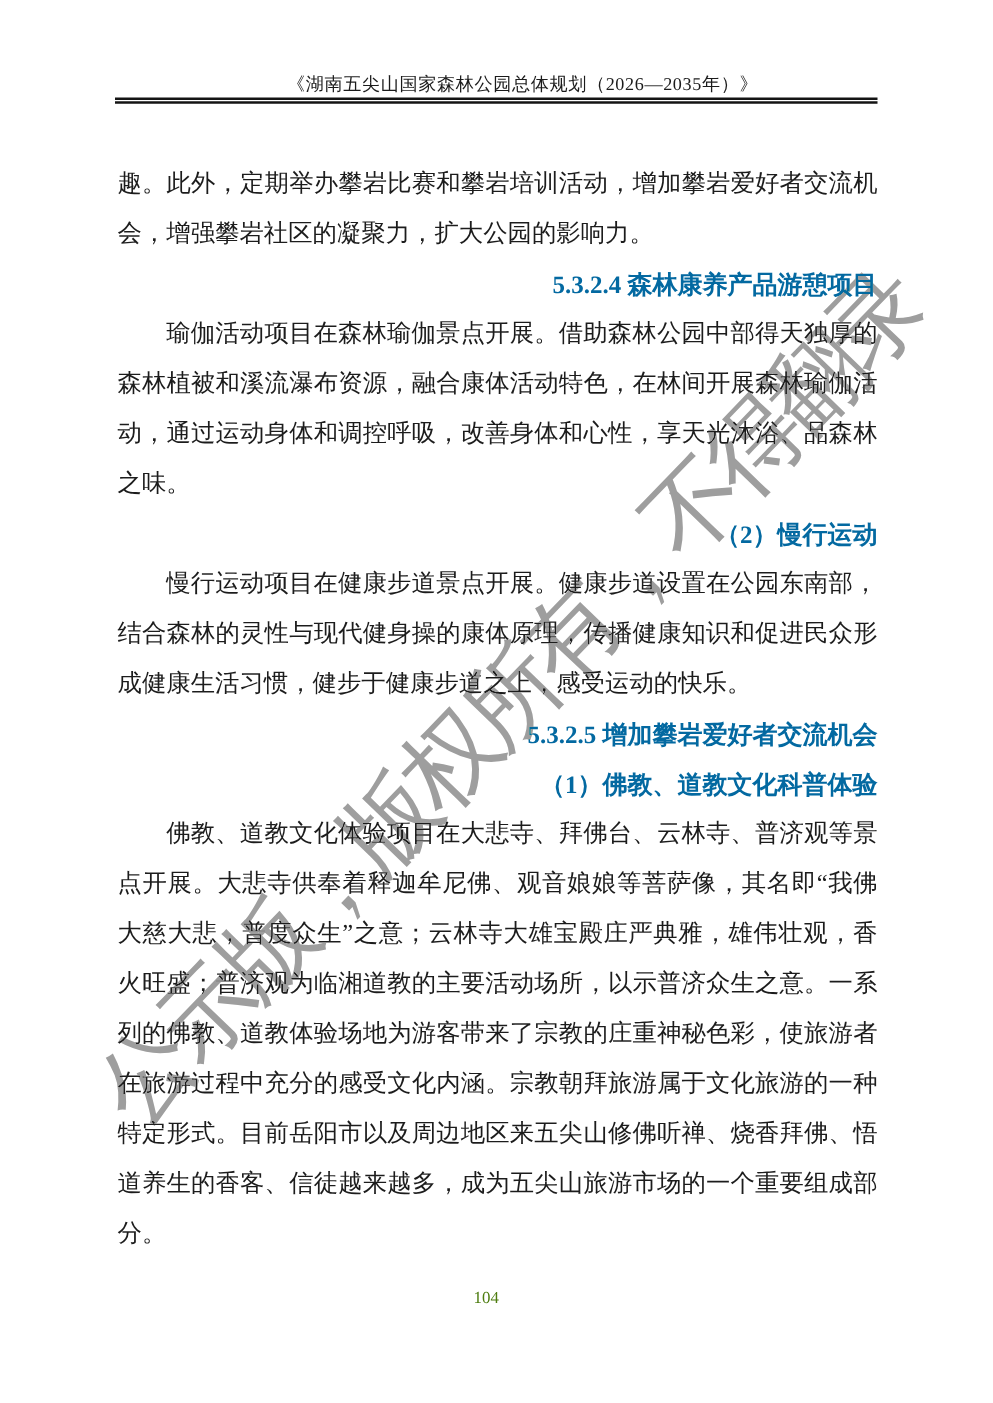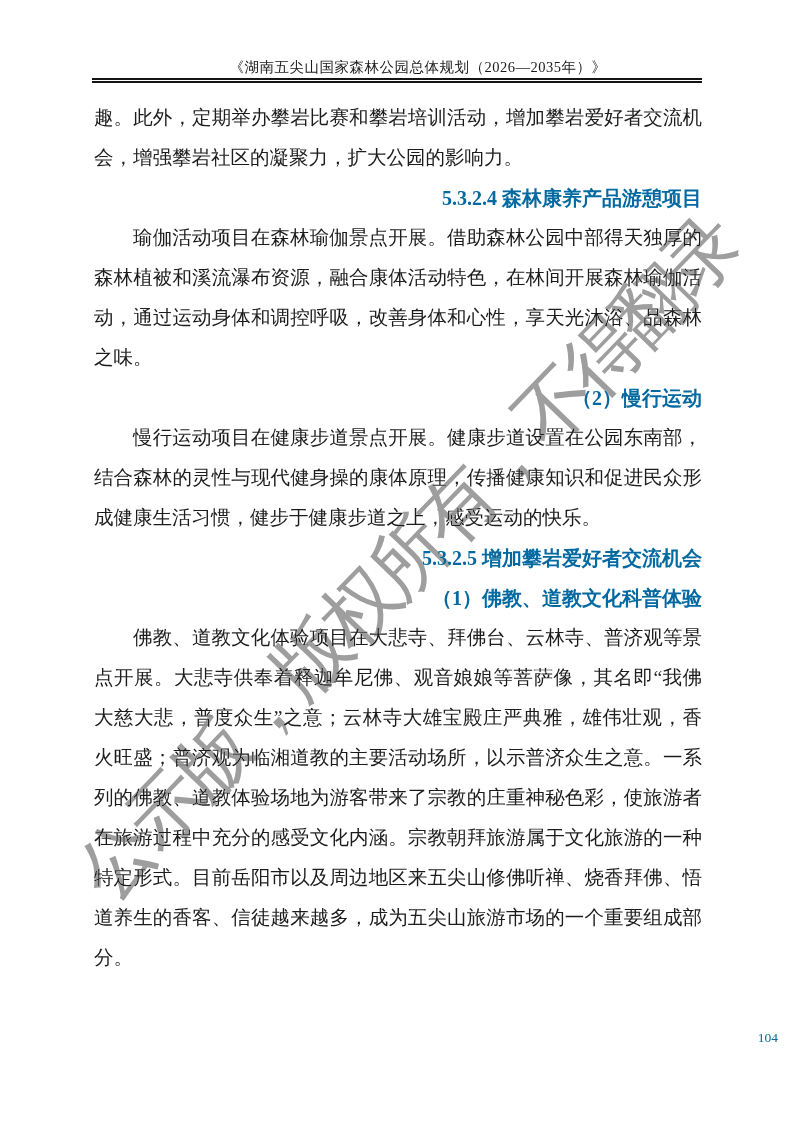--- a/index.html
+++ b/index.html
@@ -32,21 +32,21 @@
     height: 5px;
     border-top: 2px solid #141414;
     border-bottom: 2px solid #141414;
     box-sizing: border-box;
     z-index: 1;
   }
   
   .content {
     position: absolute;
     left: 94px;
-    top: 98px;
+    top: 128px;
     width: 608px;
     font-size: 19.5px;
     line-height: 40px;
     text-align: justify;
     color: #1c1c1c;
     z-index: 1;
   }
   .content p { margin: 0; }
   .para { text-indent: 2em; }
   .para-continuation { text-indent: 0; }
@@ -69,23 +69,23 @@
     color: #9e9e9e;
     z-index: 2;
     mix-blend-mode: darken;
     pointer-events: none;
     font-family: "Liberation Serif", "DejaVu Serif", serif;
   }
   
   .page-number {
     position: absolute;
     top: 1030px; left: 0; right: 16px;
-    text-align: right;
+    text-align: center;
     font-size: 13.5px;
-    color: #0369a1;
+    color: #4d7c0f;
     z-index: 1;
   }
 </style>
 </head>
 <body>
 
 <div class="page">
 
   <div class="watermark">公示版，版权所有，不得翻录</div>
 

